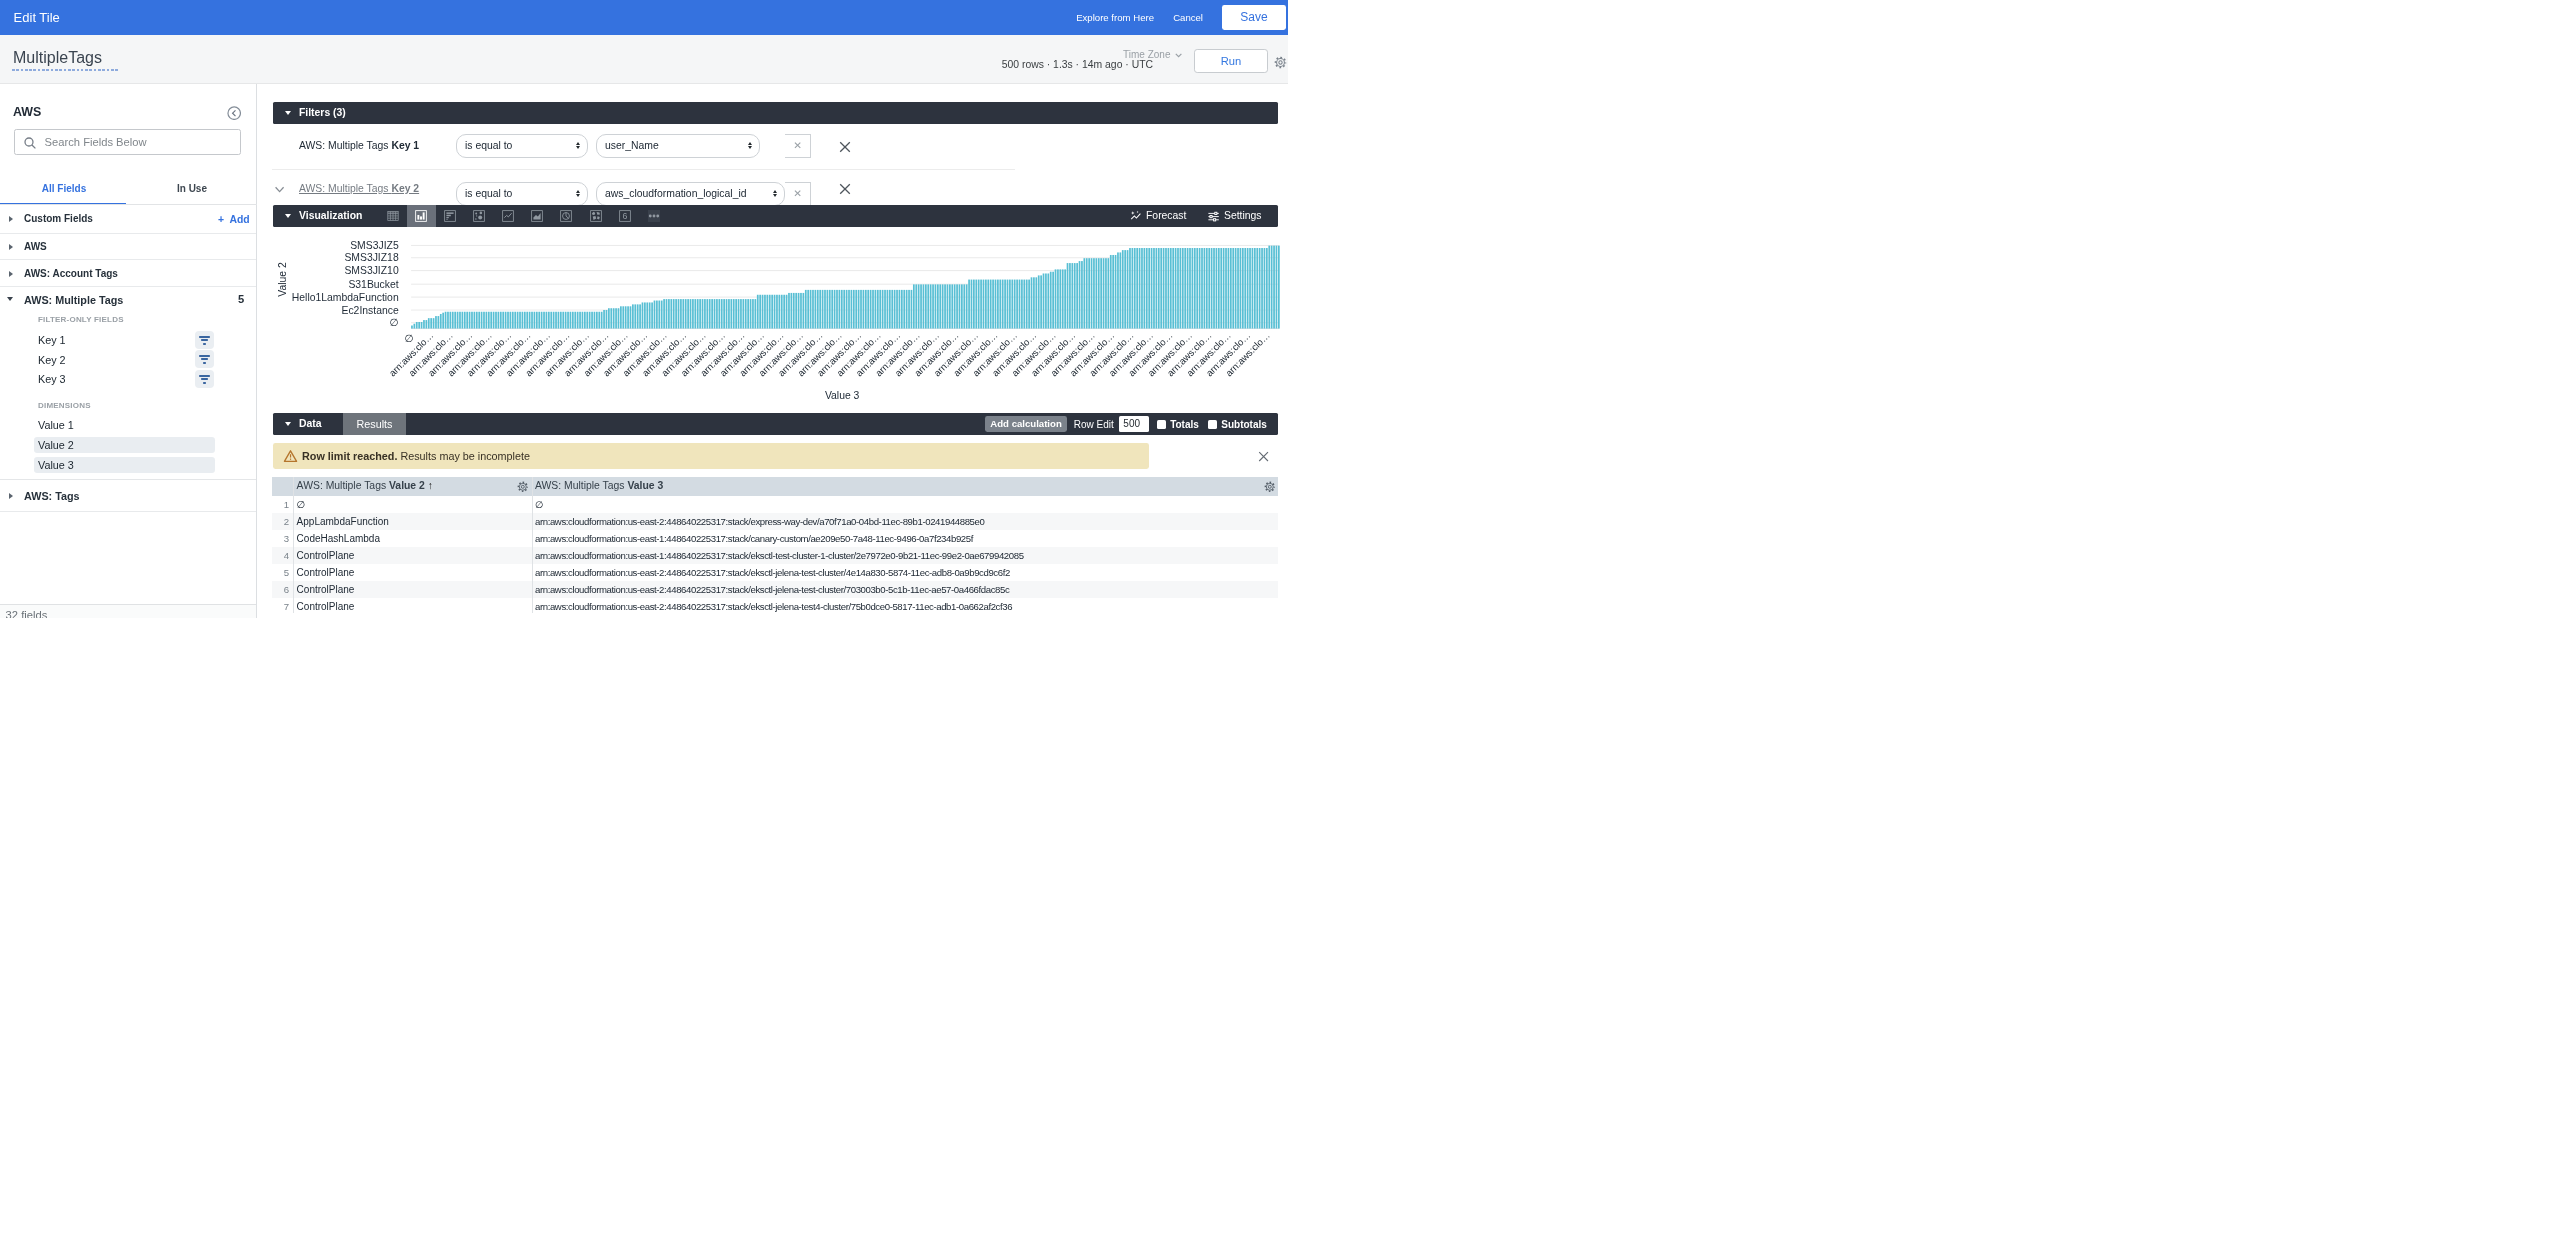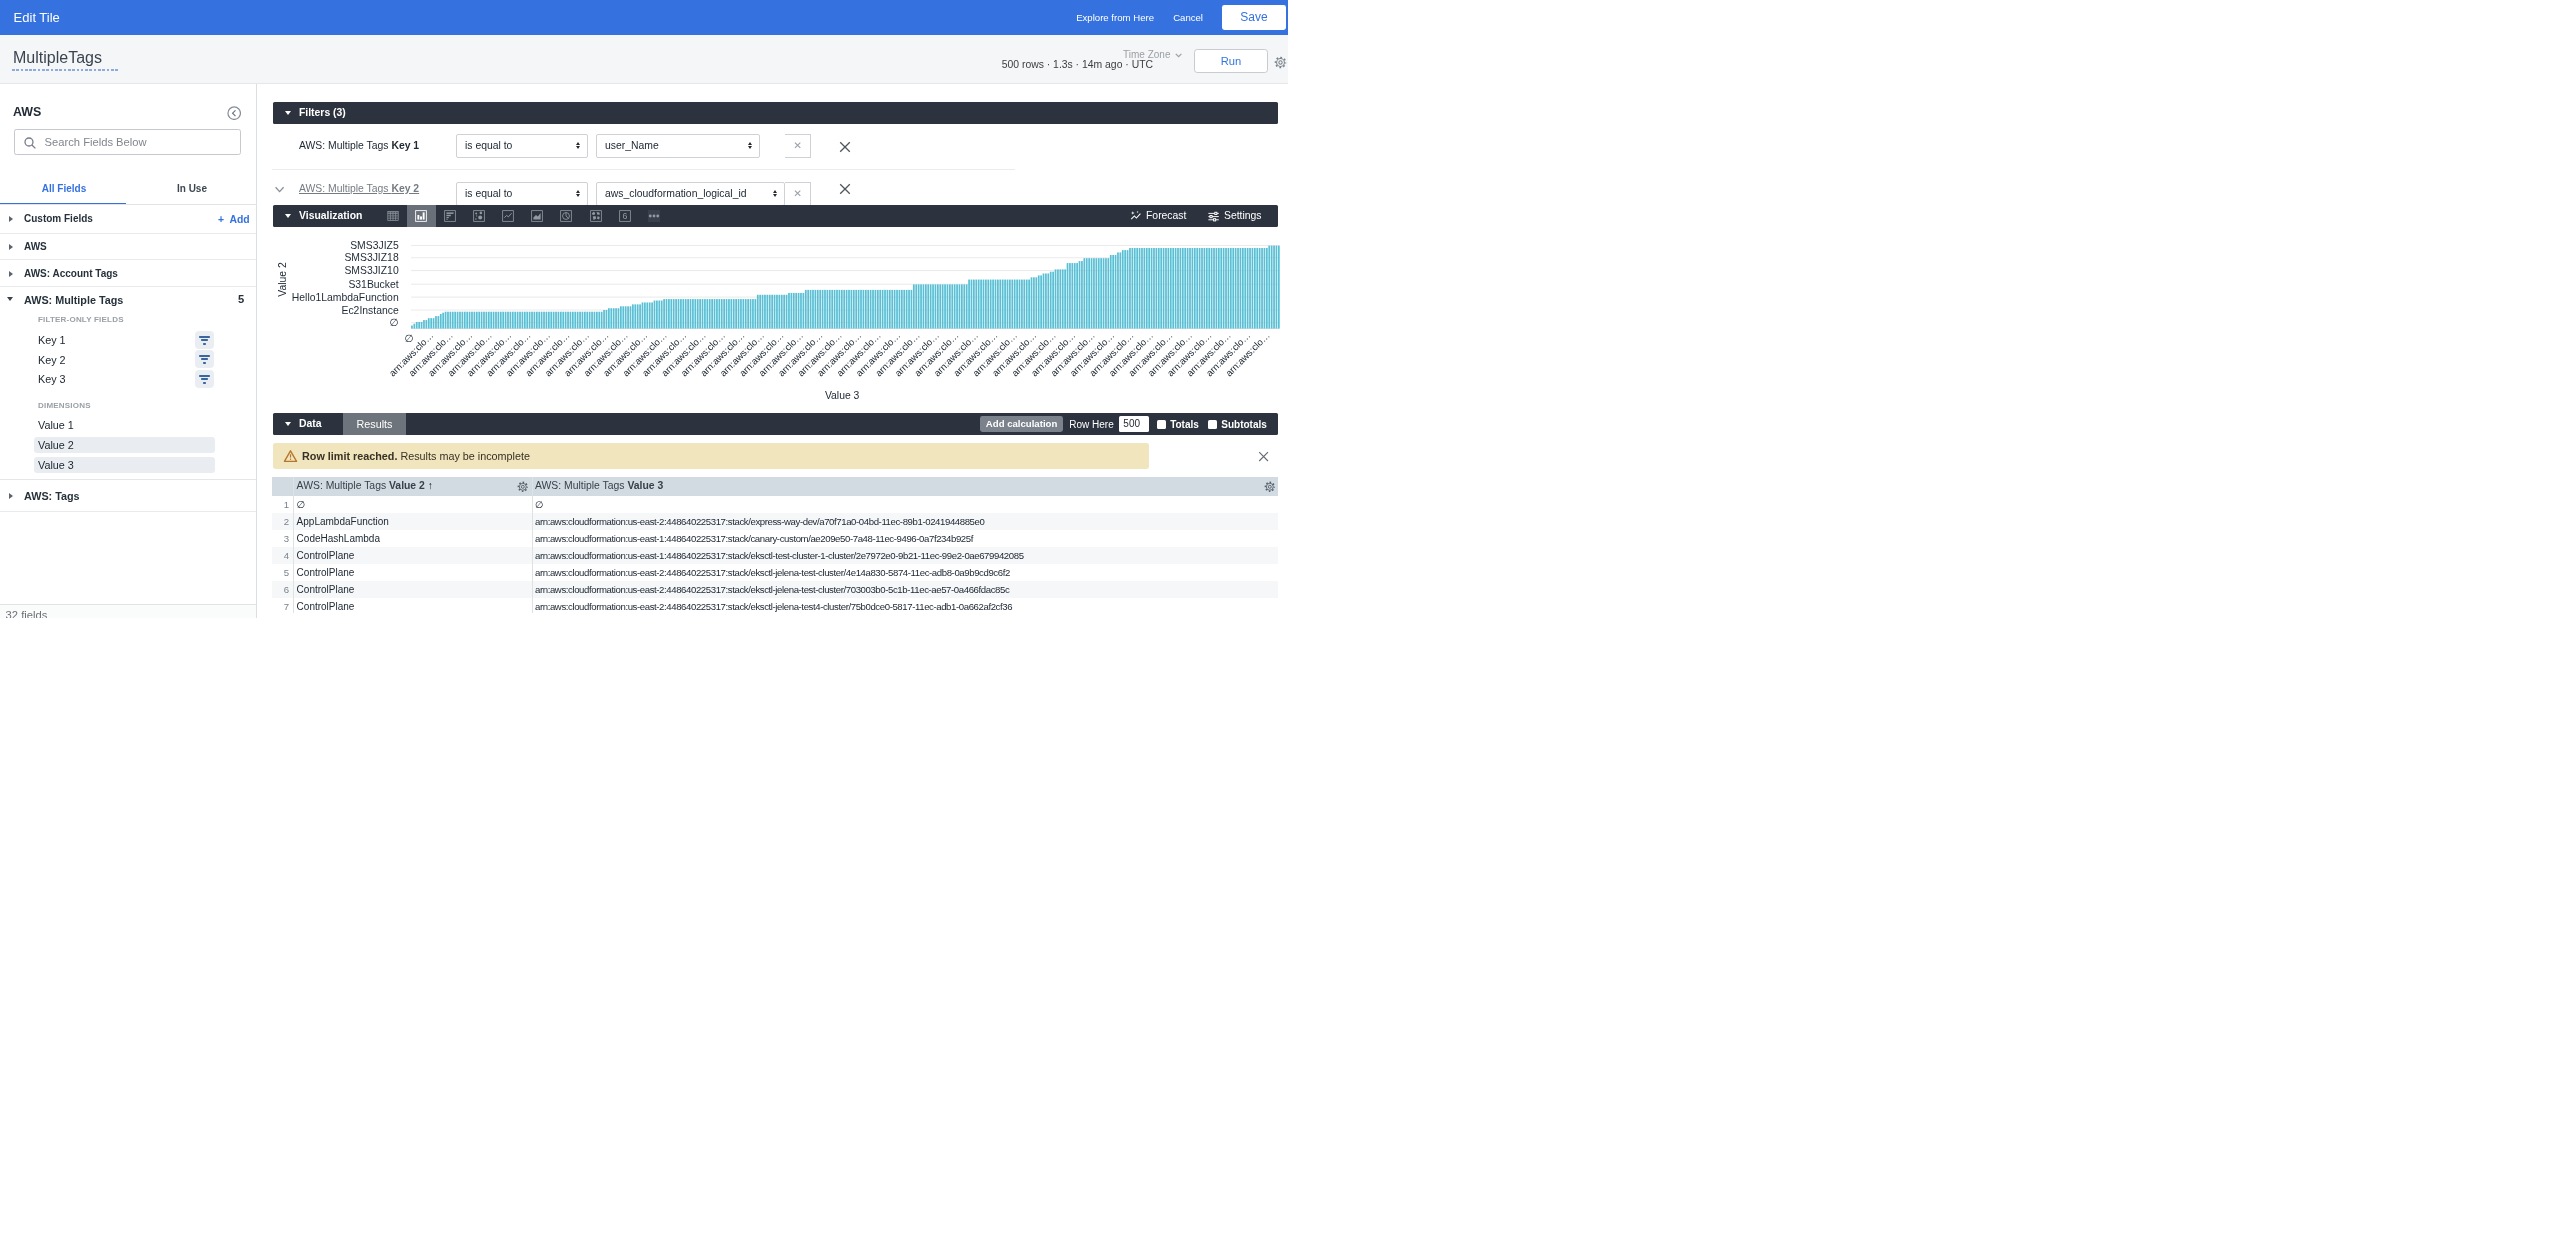--- a/index.html
+++ b/index.html
@@ -38,21 +38,21 @@
 .fbtn i{position:absolute;left:50%;background:#3a66a0;height:2.1px;border-radius:0.8px;}
 .hl{position:absolute;left:34px;width:181px;height:16px;background:#e9edf1;border-radius:3.2px;}
 #sfoot{position:absolute;left:0;top:604px;width:256px;height:13.6px;background:#fafbfb;border-top:0.8px solid #e0e2e4;}
 #sfoot span{position:absolute;left:5.6px;top:4px;font-size:11.2px;color:#6b7278;}
 
 .dbar{position:absolute;left:273px;width:1005px;height:22.4px;background:#2d333e;border-radius:1.6px;color:#fff;}
 .dbar .cap{position:absolute;left:26px;top:0;line-height:22.4px;font-size:10.4px;font-weight:bold;color:#fff;}
 .dbar .tri{position:absolute;left:12px;top:8.8px;width:0;height:0;border-top:4.8px solid #fff;border-left:3.6px solid transparent;border-right:3.6px solid transparent;}
 
 .flabel{position:absolute;left:299px;font-size:10.4px;color:#212b36;}
-.fsel{position:absolute;height:24px;background:#fff;border:0.8px solid #ced2d6;border-radius:2px;font-size:10.4px;color:#212b36;}
+.fsel{position:absolute;height:24px;background:#fff;border:0.8px solid #ced2d6;border-radius:10px;font-size:10.4px;color:#212b36;}
 .fsel .tx{position:absolute;left:8px;top:0;line-height:22.4px;white-space:nowrap;}
 .updn{position:absolute;right:6.4px;top:6.4px;width:4.8px;}
 .updn b,.updn i{display:block;width:0;height:0;margin:0.8px auto;}
 .updn b{border-bottom:3.4px solid #23292e;border-left:2.3px solid transparent;border-right:2.3px solid transparent;}
 .updn i{border-top:3.4px solid #23292e;border-left:2.3px solid transparent;border-right:2.3px solid transparent;}
 .xbox{position:absolute;width:26.4px;height:24px;border:0.8px solid #ced2d6;border-left:none;background:#fff;color:#9aa0a6;
  text-align:center;line-height:22.4px;font-size:10.4px;}
 .bigx{position:absolute;width:12px;height:12px;}
 
 #cfwrap{position:absolute;right:8px;top:0;height:22.4px;display:flex;align-items:center;margin-top:27px;}
@@ -734,21 +734,21 @@
 <text transform="translate(1241.9,136) rotate(-45)" font-size="12" fill="#222c36" text-anchor="end">arn:aws:clo…</text>
 <text transform="translate(1266.2,136) rotate(-45)" font-size="12" fill="#222c36" text-anchor="end">arn:aws:clo…</text>
       <text x="731" y="215" font-size="13" fill="#222d39" text-anchor="middle">Value 3</text>
     </svg>
 <div class="dbar" style="top:413px;">
       <span class="tri"></span>
       <span class="cap">Data</span>
       <div id="resultstab">Results</div>
       <div id="dwrap">
         <span id="addcalc">Add calculation</span>
-        <span id="rowlimit-lbl">Row Here</span>
+        <span id="rowlimit-lbl">Row Edit</span>
         <span id="rowlimit-in">500</span>
         <span class="dcb" style="margin-left:8.8px;"></span>
         <span class="ct">Totals</span>
         <span class="dcb" style="margin-left:9.6px;"></span>
         <span class="ct">Subtotals</span>
       </div>
     </div>
 <div id="banner">
       <svg class="abs" style="left:10.4px;top:6.4px;" width="15" height="14.4" viewBox="0 0 19 18">
         <path d="M9.5 2.2 L17.2 15.5 L1.8 15.5 Z" fill="none" stroke="#b5752c" stroke-width="1.7" stroke-linejoin="round"></path>

